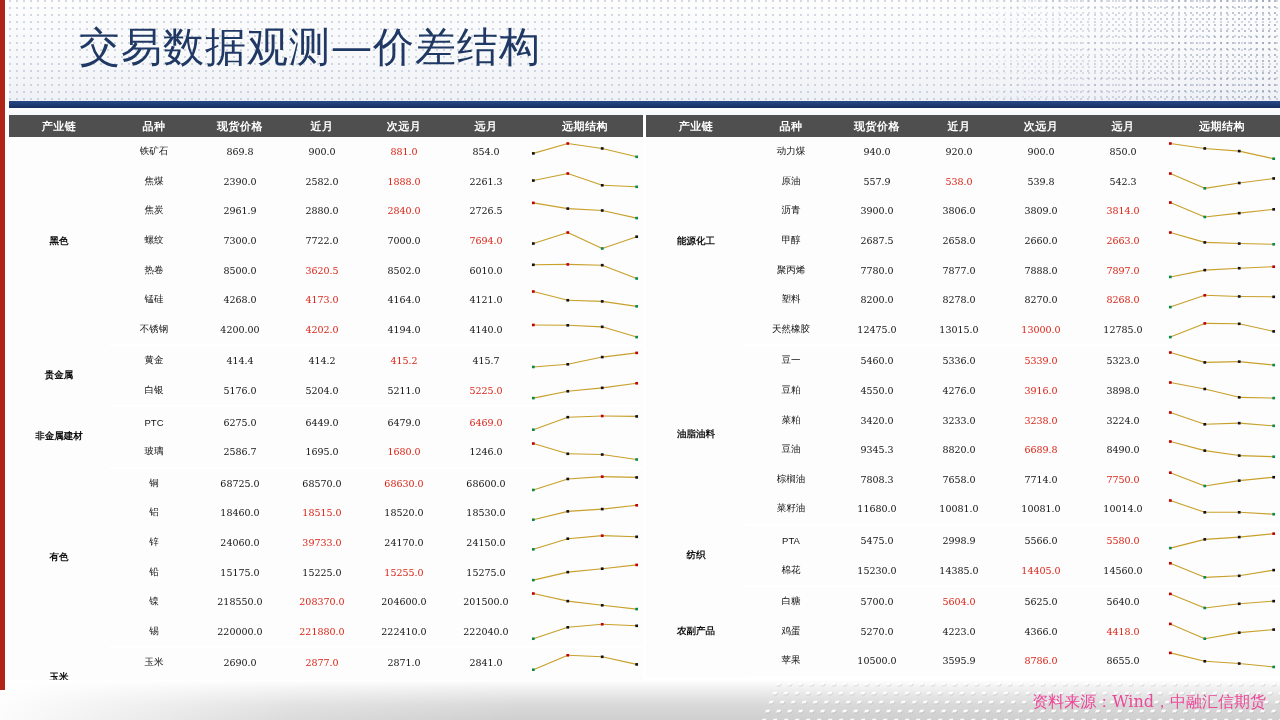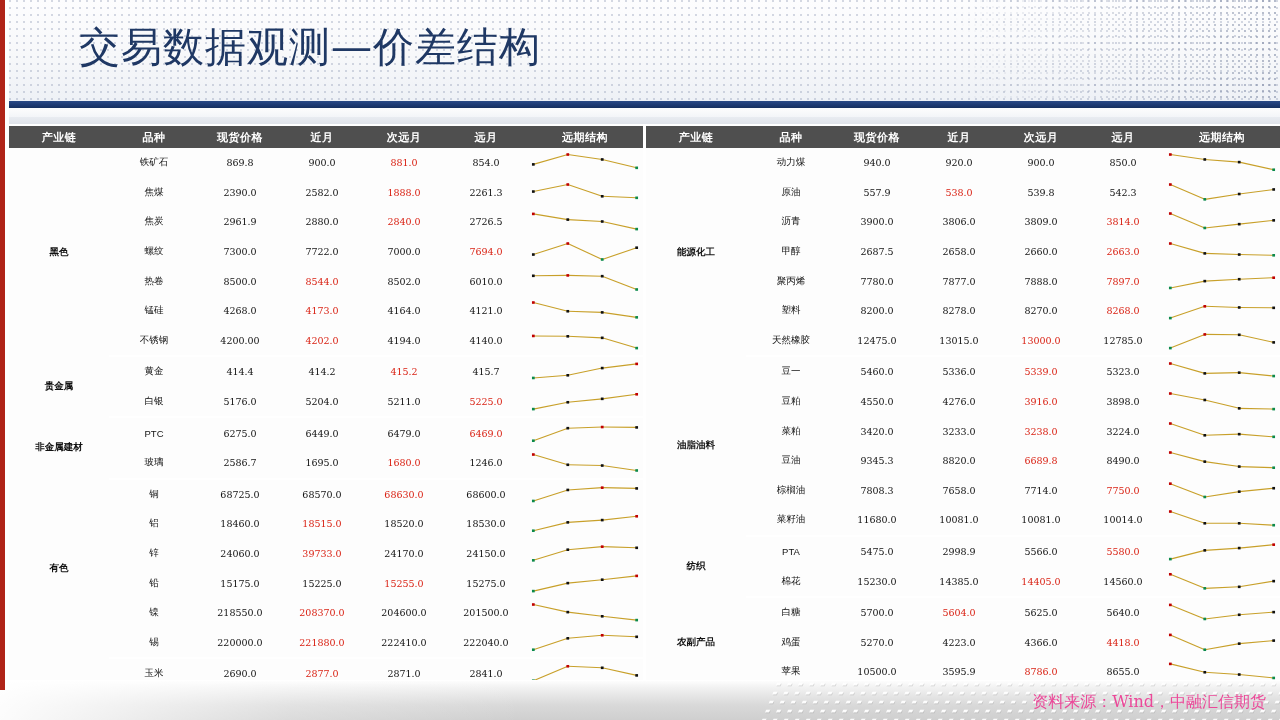--- a/index.html
+++ b/index.html
@@ -75,21 +75,21 @@
   .bottom-band .hairline{
     position:absolute;left:0;top:0;width:100%;height:1px;background:rgba(255,255,255,.75);
   }
   .source-note{
     position:absolute;right:14px;bottom:7px;z-index:33;
     font-family:"DejaVu Serif","Liberation Serif",serif;
     font-size:16px;color:#ec4899;white-space:nowrap;
   }
 
   
-  .tables{position:absolute;left:9px;top:126px;right:0;height:556px;display:flex;z-index:10;}
+  .tables{position:absolute;left:9px;top:115px;right:0;height:556px;display:flex;z-index:10;}
   .table-wrap{position:relative;height:100%;}
   .table-wrap.left{width:634px;}
   .table-wrap.gap{width:3px;background:#ffffff;}
   .table-wrap.right{width:634px;}
 
   table.grid{border-collapse:collapse;width:100%;table-layout:fixed;}
   table.grid th{
     background:#4f4f4f;color:#ffffff;font-size:11px;font-weight:bold;
     height:22px;padding:0;text-align:center;letter-spacing:.5px;
     border:0;
@@ -220,21 +220,21 @@
                   <rect x="4.70" y="16.24" width="2.6" height="2.6" fill="#111111"></rect>
                   <rect x="37.37" y="5.22" width="2.6" height="2.6" fill="#c00000"></rect>
                   <rect x="70.03" y="21.18" width="2.6" height="2.6" fill="#0b8a4b"></rect>
                   <rect x="102.70" y="9.40" width="2.6" height="2.6" fill="#111111"></rect>
                 </svg>
               </td>
             </tr>
             <tr>
               <td class="variety">热卷</td>
               <td class="num">8500.0</td>
-              <td class="num red">8544.0</td>
+              <td class="num red">3620.5</td>
               <td class="num">8502.0</td>
               <td class="num">6010.0</td>
               <td class="spark">
                 <svg class="spark-svg" viewBox="0 0 110 29" preserveAspectRatio="none">
                   <line x1="6.00" y1="8.80" x2="38.67" y2="8.42" stroke="#c8a02a" stroke-width="1.1"></line>
                   <line x1="38.67" y1="8.42" x2="71.33" y2="9.18" stroke="#c8a02a" stroke-width="1.1"></line>
                   <line x1="71.33" y1="9.18" x2="104.00" y2="22.48" stroke="#c8a02a" stroke-width="1.1"></line>
                   <rect x="4.70" y="7.50" width="2.6" height="2.6" fill="#111111"></rect>
                   <rect x="37.37" y="7.12" width="2.6" height="2.6" fill="#c00000"></rect>
                   <rect x="70.03" y="7.88" width="2.6" height="2.6" fill="#111111"></rect>

